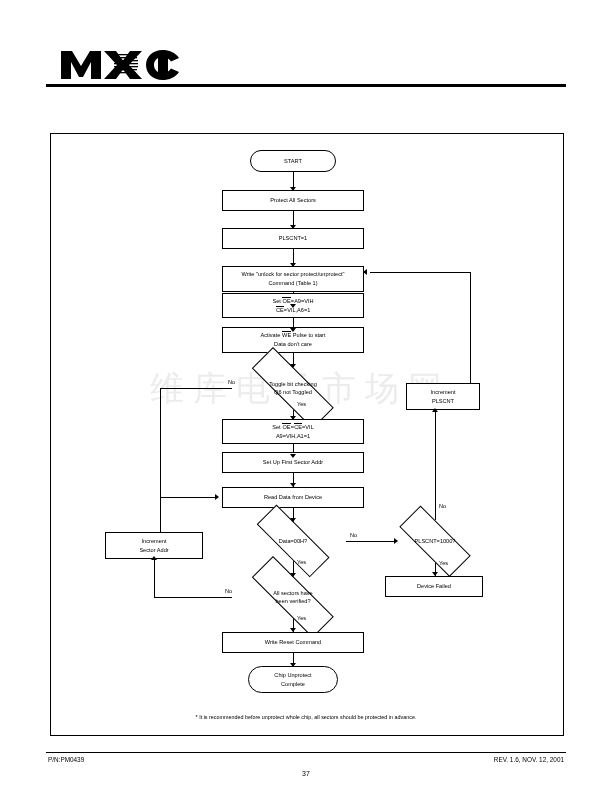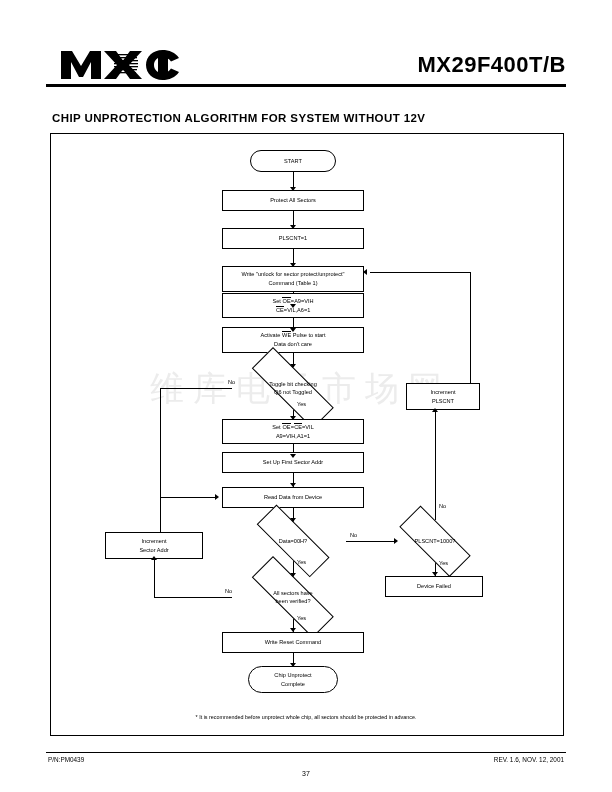--- a/index.html
+++ b/index.html
@@ -107,23 +107,21 @@
           <rect x="108" y="22" width="48" height="2.6"></rect>
           <rect x="108" y="28" width="48" height="2.6"></rect>
           <rect x="108" y="34" width="48" height="2.6"></rect>
           <rect x="110" y="40" width="44" height="2.6"></rect>
           <rect x="112" y="46" width="40" height="2.6"></rect>
         </g>
       </g>
     </svg>
   </div>
 
-  <div class="part-no">MX29F400T/B</div>
   <div class="hdr-rule"></div>
-  <div class="section-title">CHIP UNPROTECTION ALGORITHM FOR SYSTEM WITHOUT 12V</div>
 
   <div class="frame"></div>
 
   <div class="watermark">维库电子市场网</div>
 
   <div class="flow">
 
     <div class="node term" style="left:250px;top:150px;width:86px;height:22px;">
       <span>START</span>
     </div>

